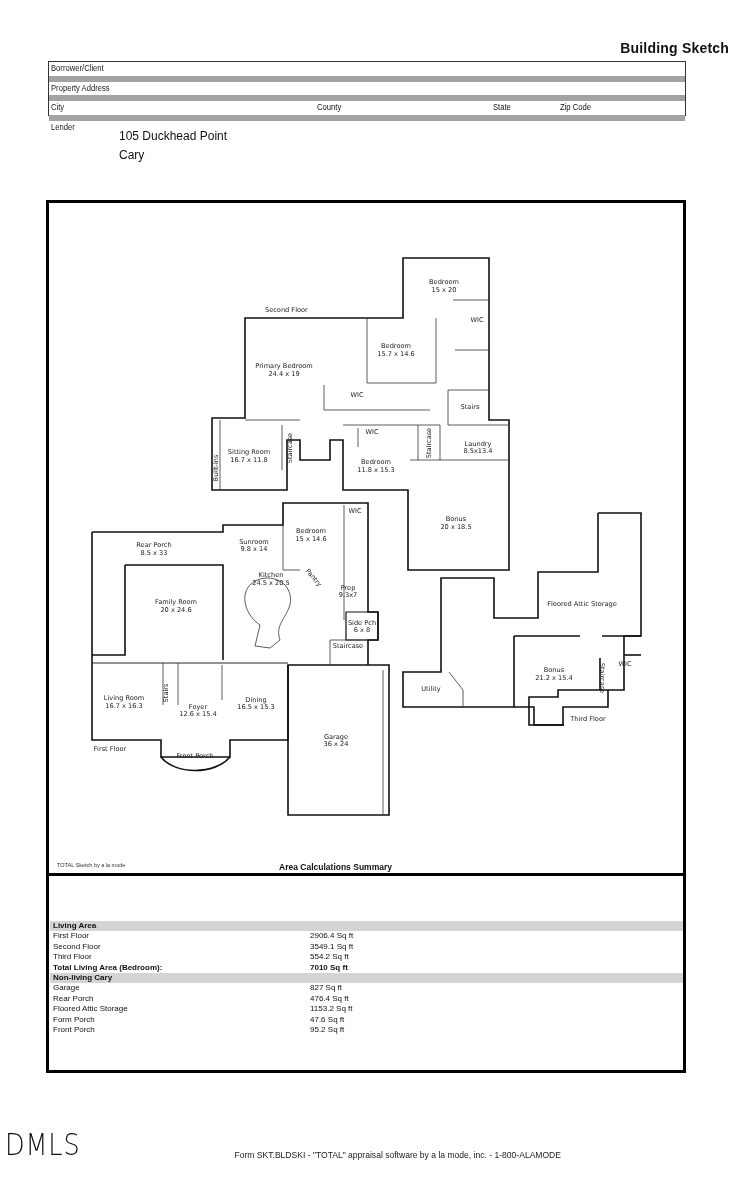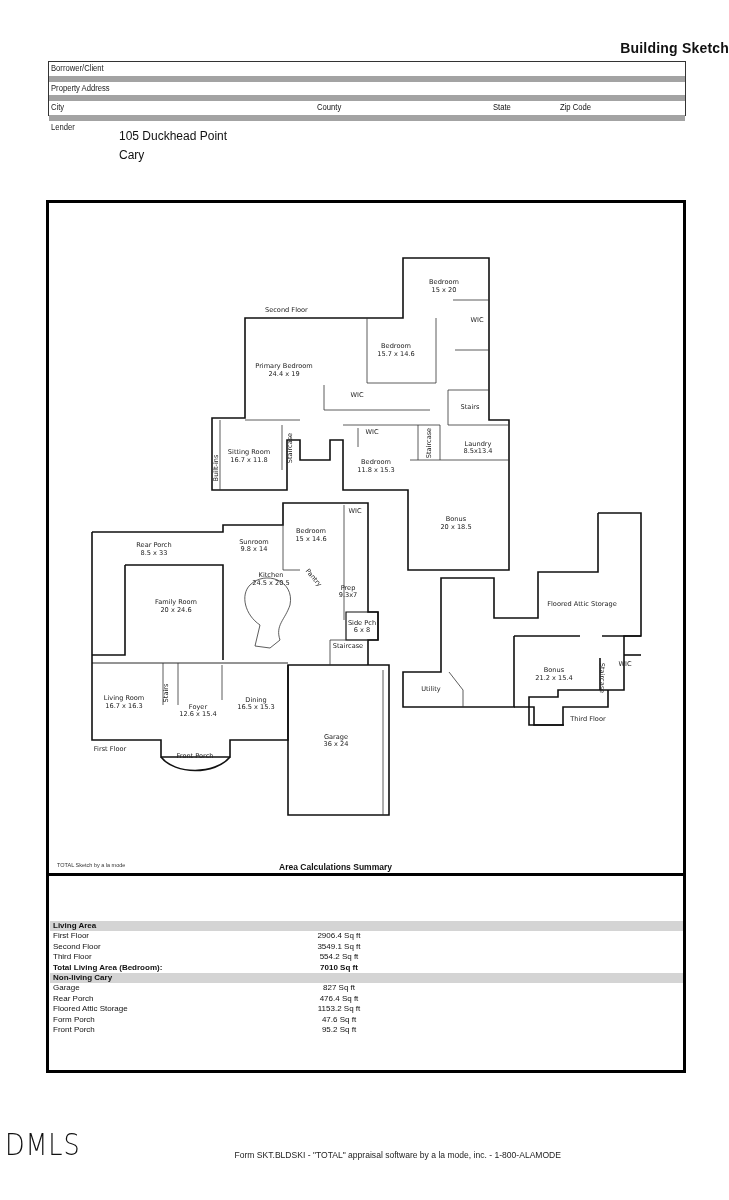--- a/index.html
+++ b/index.html
@@ -15,21 +15,21 @@
   .hdr-zip { position:absolute; left:511px; top:0; font-size:8.5px; transform:scaleX(0.9); transform-origin:left; }
   .frame { position:absolute; left:46px; top:200px; width:640px; height:873px; border:3px solid #000; box-sizing:border-box; }
   .sketch { position:absolute; left:0; top:0; }
   .credit { position:absolute; left:57px; top:862px; font-size:5.5px; color:#333; }
   .summary-title { position:absolute; left:0; width:625px; top:862px; text-align:center; font-weight:bold; font-size:8.5px;padding-left:23px; }
   .summary-sep { position:absolute; left:49px; top:873px; width:634px; height:3px; background:#000; }
   .table { position:absolute; left:50px; top:878px; width:633px; font-size:8px;margin-top:43px; }
   .trow { position:relative; height:10.4px; line-height:10.4px; }
   .trow.section { background:#d4d4d4; font-weight:bold; }
   .trow .lbl { position:absolute; left:3px; }
-  .trow .val { position:absolute; left:260px; width:58px; text-align:center; }
+  .trow .val { position:absolute; left:260px; width:58px; text-align:left; }
   .trow.total { font-weight:bold; }
   .dmls { position:absolute; left:5px; top:1127px; font-size:30px; font-weight:100; letter-spacing:1px; color:#111; font-family:"DejaVu Sans", sans-serif; transform:scaleX(0.85); transform-origin:left; }
   .footer { position:absolute; left:0; width:729px; top:1150px; text-align:center; font-size:9px; color:#222; padding-left:70px; box-sizing:border-box; transform:scaleX(0.95); }
   svg text { font-family:"DejaVu Sans", sans-serif; font-size:6.6px; fill:#222; }
 </style>
 </head>
 <body>
 
 <div class="title">Building Sketch</div>
 

